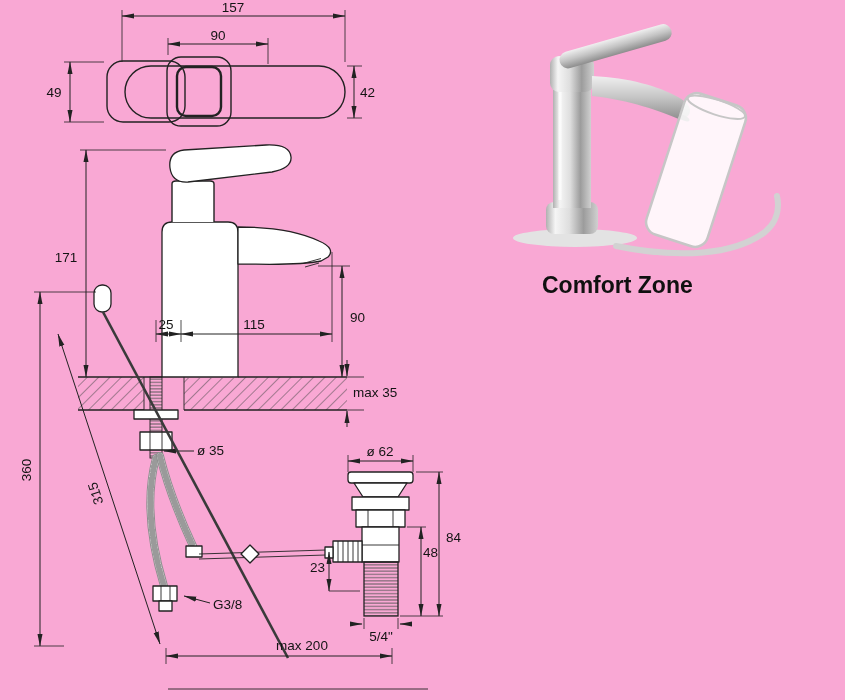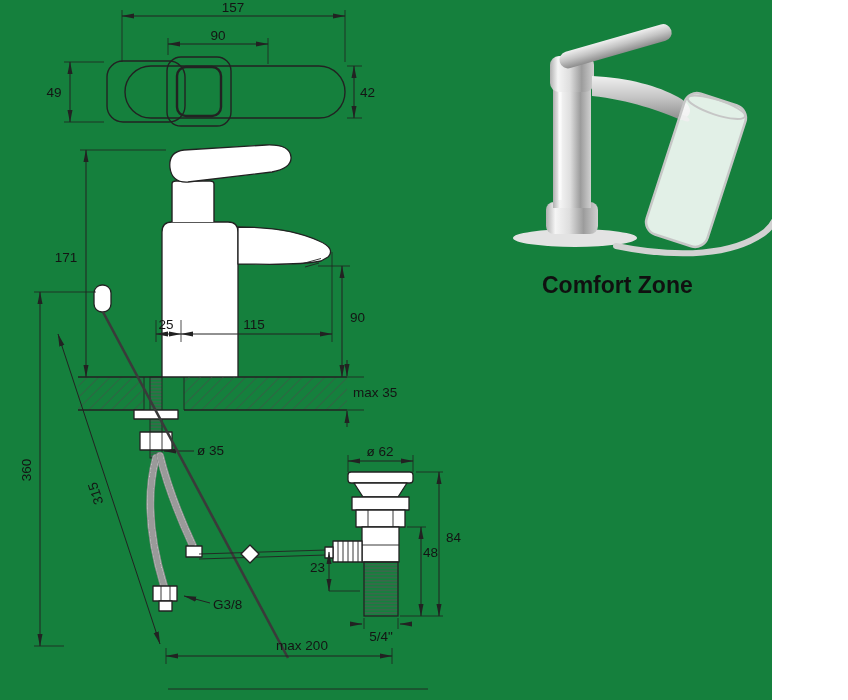--- a/index.html
+++ b/index.html
@@ -1,16 +1,16 @@
 <!DOCTYPE html>
 <html><head>
 <meta charset="utf-8">
 <style>
   html,body{margin:0;padding:0;background:#fff;}
-  .stage{position:relative;width:772px;height:700px;background:#15803d;overflow:hidden;
+  .stage{position:relative;width:845px;height:700px;background:#f9a8d4;overflow:hidden;
          font-family:"Liberation Sans",sans-serif;}
   svg{display:block;}
   
   .ol  {fill:none;stroke:#222;stroke-width:1.4;stroke-linejoin:round;}
   .ol2 {fill:none;stroke:#222;stroke-width:2.4;stroke-linejoin:round;}
   .olw {fill:#fff;stroke:#222;stroke-width:1.3;stroke-linejoin:round;}
   .dim {stroke:#222;stroke-width:1;fill:none;}
   .ext {stroke:#222;stroke-width:0.8;fill:none;}
   .thin{stroke:#222;stroke-width:0.9;fill:none;}
   .t   {font:13.5px "Liberation Sans",sans-serif;fill:#141414;}

